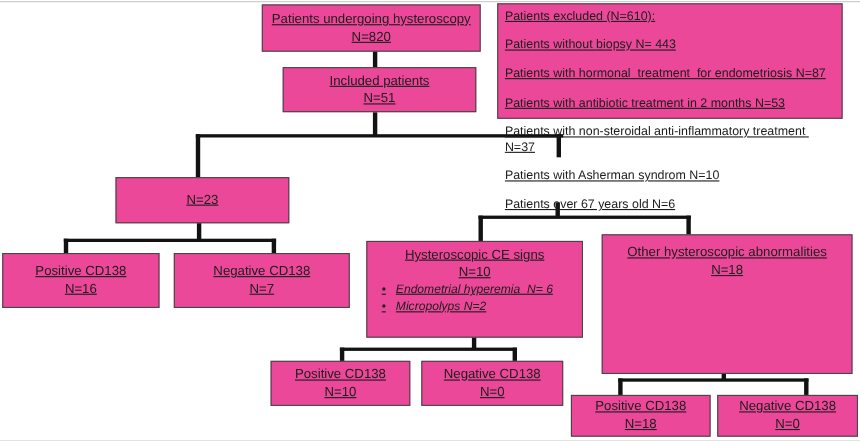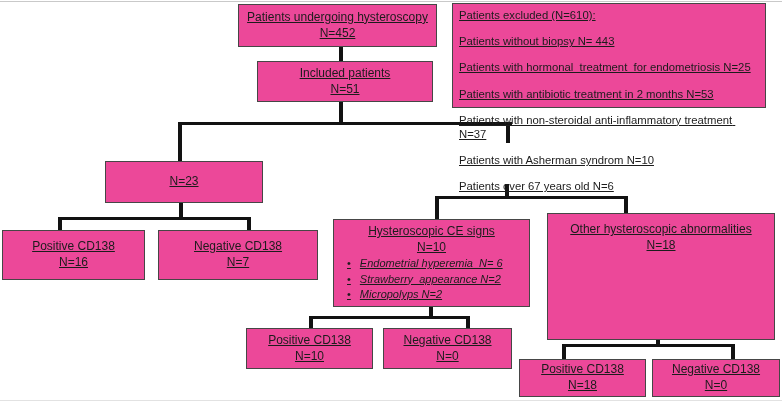--- a/index.html
+++ b/index.html
@@ -83,32 +83,32 @@
   <div class="line" style="left:309px;top:316px;width:4px;height:13px;"></div>
   <div class="line" style="left:466px;top:316px;width:4px;height:13px;"></div>
 
   <div class="line" style="left:656px;top:339px;width:4px;height:6px;"></div>
   <div class="line" style="left:562px;top:344px;width:173px;height:3px;"></div>
   <div class="line" style="left:562px;top:344px;width:4px;height:16px;"></div>
   <div class="line" style="left:731px;top:344px;width:4px;height:16px;"></div>
 
   <div class="box" style="left:238px;top:4px;width:199px;height:43px;">
     <div class="bline">Patients undergoing hysteroscopy</div>
-    <div class="bline">N=452</div>
+    <div class="bline">N=820</div>
   </div>
 
   <div class="box" style="left:257px;top:61px;width:176px;height:41px;">
     <div class="bline">Included patients</div>
     <div class="bline">N=51</div>
   </div>
 
   <div class="box excluded" style="left:452px;top:3px;width:314px;height:105px;">
     <div class="bline">Patients excluded (N=610):</div>
     <div class="bline">Patients without biopsy N= 443</div>
-    <div class="bline">Patients with hormonal  treatment  for endometriosis N=25</div>
+    <div class="bline">Patients with hormonal  treatment  for endometriosis N=87</div>
     <div class="bline">Patients with antibiotic treatment in 2 months N=53</div>
     <div class="bline">Patients with non-steroidal anti-inflammatory treatment N=37</div>
     <div class="bline">Patients with Asherman syndrom N=10</div>
     <div class="bline">Patients over 67 years old N=6</div>
   </div>
 
   <div class="box" style="left:105px;top:161px;width:158px;height:42px;">
     <div class="bline">N=23</div>
   </div>
 
@@ -123,21 +123,20 @@
     <div class="bline">N=7</div>
   </div>
 
   <div class="box listbox" style="left:333px;top:219px;width:197px;height:88px;">
     <div class="titleblock">
       <div class="bline">Hysteroscopic CE signs</div>
       <div class="bline">N=10</div>
     </div>
     <div class="bullets">
       <div class="bullet">Endometrial hyperemia  N= 6</div>
-      <div class="bullet">Strawberry  appearance N=2</div>
       <div class="bullet">Micropolyps N=2</div>
     </div>
   </div>
 
   <div class="box listbox other" style="left:547px;top:213px;width:228px;height:127px;gap:30px;">
     <div class="titleblock">
       <div class="bline">Other hysteroscopic abnormalities</div>
       <div class="bline">N=18</div>
     </div>
   </div>

